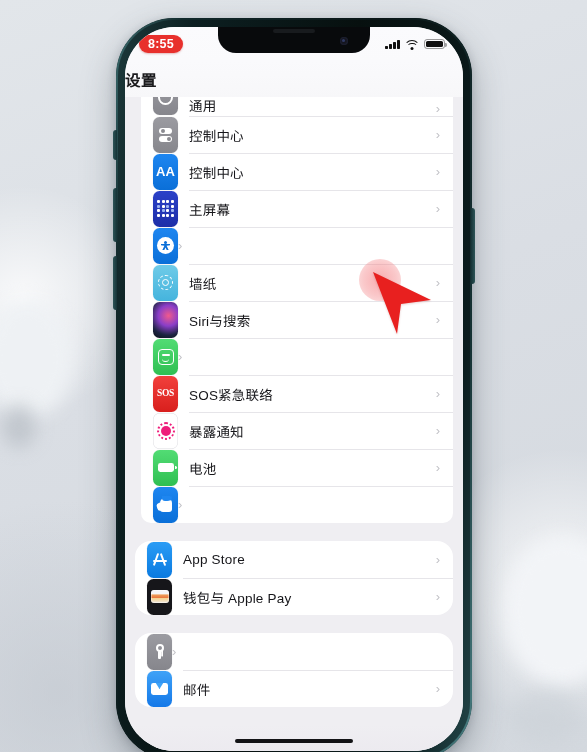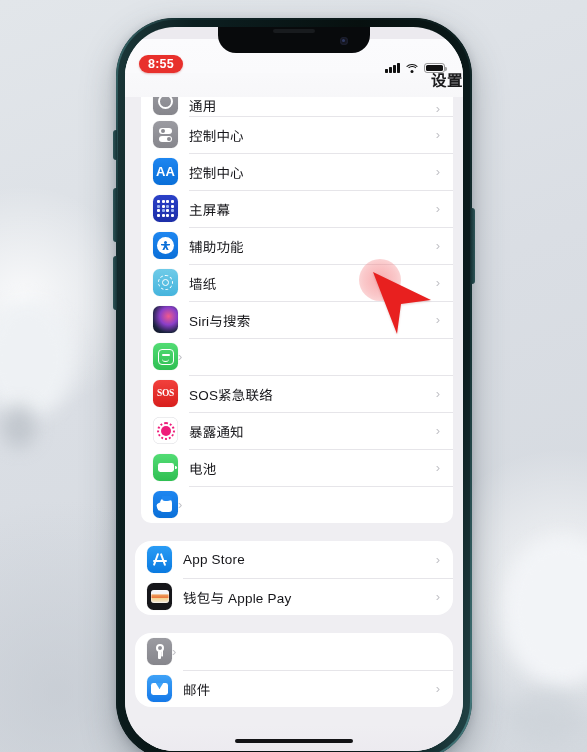--- a/index.html
+++ b/index.html
@@ -133,26 +133,26 @@
     position: absolute;
     left: 2px; top: 2px;
     width: 3px; height: 3px;
     border-radius: 50%;
     background: #2f3a63;
   }
 
   
   #status-bar {
     position: absolute;
-    left: 0; top: 12px;
+    left: 0; top: 0;
     width: 100%;
     height: 34px;
     z-index: 35;
     display: flex;
-    align-items: flex-end;
+    align-items: center;
     justify-content: space-between;
     padding: 0 18px 0 14px;
     box-sizing: border-box;
     background: linear-gradient(180deg,#fbfbfd 0%, #fafafc 100%);
   }
   #recording-time {
     background: #e8302c;
     color: #ffffff;
     font-size: 12.5px;
     font-weight: bold;
@@ -171,21 +171,21 @@
   
   #nav-bar {
     position: absolute;
     left: 0; top: 34px;
     width: 100%;
     height: 36px;
     z-index: 30;
     background: linear-gradient(180deg,#fafafc 0%, #f8f8fa 72%, rgba(248,248,250,0.92) 100%);
     display: flex;
     align-items: center;
-    justify-content: flex-end;
+    justify-content: flex-start;
   }
   #nav-title {
     font-size: 15.5px;
     font-weight: bold;
     color: #1b1b1d;
     letter-spacing: .5px;
   }
 
   
   #settings-scroll {
@@ -219,21 +219,21 @@
   .row.partial-top { height: 19px; align-items: flex-end; padding-bottom: 1px; }
   .row + .row::before {
     content: "";
     position: absolute;
     left: 48px; right: 0; top: 0;
     height: 1px;
     background: #e6e5e9;
   }
   .row-icon {
     width: 25px;
-    height: 27px;
+    height: 36px;
     border-radius: 6.5px;
     flex: 0 0 auto;
     position: relative;
     overflow: hidden;
     display: flex;
     align-items: center;
     justify-content: center;
     box-shadow: 0 0 0 .5px rgba(0,0,0,0.04);
   }
   .row-label {
@@ -685,21 +685,20 @@
               </div>
               <div class="row-label">主屏幕</div>
               <div class="chevron">›</div>
             </div>
             <div class="row">
               <div class="row-icon ic-access">
                 <span class="access-circle">
                   <span class="access-figure"></span>
                 </span>
               </div>
-              <div class="row-label">辅助功能</div>
               <div class="chevron">›</div>
             </div>
             <div class="row">
               <div class="row-icon ic-wall">
                 <span class="wall-flower">
                   <span></span>
                 </span>
               </div>
               <div class="row-label">墙纸</div>
               <div class="chevron">›</div>

